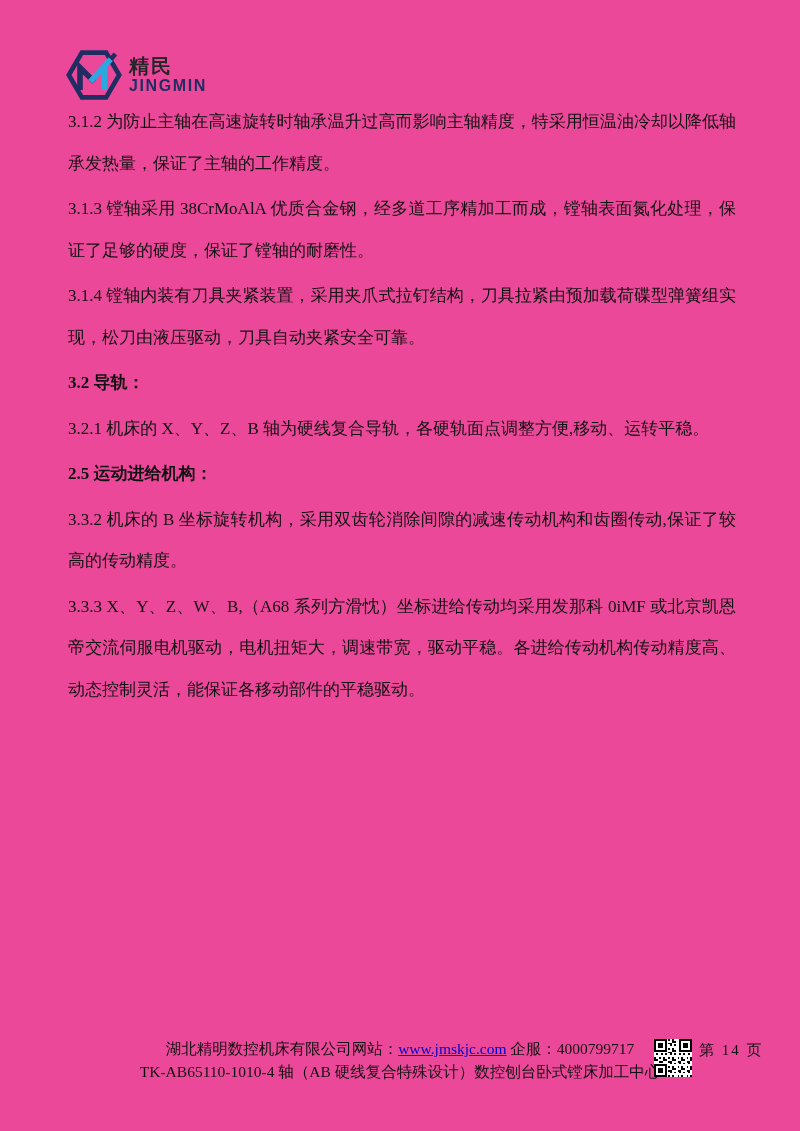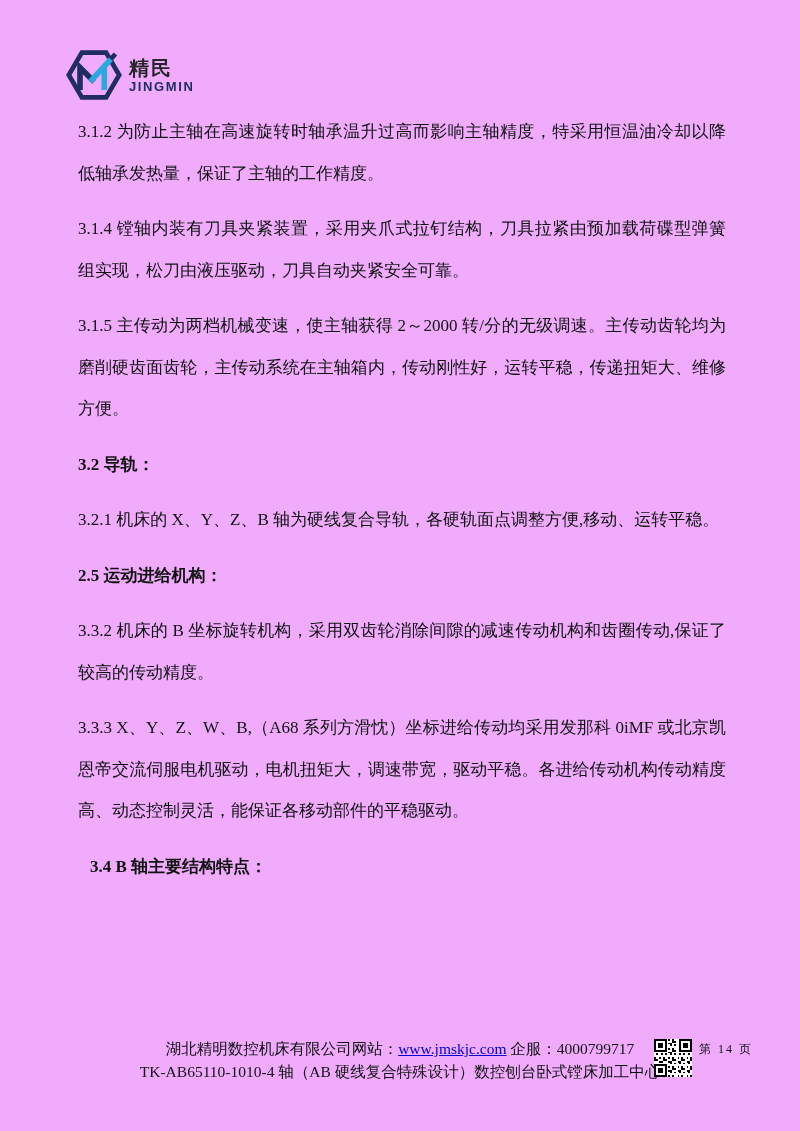--- a/index.html
+++ b/index.html
@@ -1,51 +1,51 @@
 <!DOCTYPE html>
 <html><head>
 <meta charset="utf-8">
 <style>
   html,body{margin:0;padding:0;background:#888;}
   .page{
     position:relative;
     width:800px;height:1131px;
-    background:#f0abfc;
+    background:#ec4899;
     margin:0 auto;
     overflow:hidden;
     font-family:"Liberation Serif","DejaVu Serif",serif;
     color:#111111;
   }
   
   .logo{
     position:absolute;left:66px;top:48px;
     display:flex;align-items:center;gap:7px;
   }
   .logo-mark{width:56px;height:54px;flex:0 0 auto;}
   .logo-text{display:flex;flex-direction:column;line-height:1;}
   .logo-cn{font-size:20px;font-weight:bold;color:#26262a;letter-spacing:2px;font-family:"Liberation Sans",sans-serif;}
-  .logo-en{font-size:13px;font-weight:bold;color:#1f2d63;letter-spacing:1.6px;margin-top:2px;font-family:"Liberation Sans",sans-serif;}
+  .logo-en{font-size:16px;font-weight:bold;color:#1f2d63;letter-spacing:1.6px;margin-top:2px;font-family:"Liberation Sans",sans-serif;}
   
   .doc-body{
     position:absolute;left:64px;top:97px;width:676px;
     font-size:17px;line-height:41.5px;
     text-align:justify;
   }
-  .para{margin:14px;}
+  .para{margin:4px;}
   .para.bold{font-weight:bold;}
   .para.indent{padding-left:12px;}
   
   .footer{
     position:absolute;left:0;top:1037px;width:636px;
     font-size:15.5px;line-height:23px;color:#111;
   }
   .footer-line{width:656px;margin:0 auto 0 72px;text-align:center;}
   .footer-link{color:#0000cc;text-decoration:underline;}
   .qr{position:absolute;left:654px;top:1039px;width:38px;height:38px;}
-  .page-num{position:absolute;left:699px;top:1041px;font-size:12px;letter-spacing:2px;}
+  .page-num{position:absolute;left:699px;top:1041px;font-size:15px;letter-spacing:2px;}
 </style>
 </head>
 <body>
 
 <div class="page">
 
   <div class="logo">
     <span class="logo-mark">
       <svg viewBox="0 0 60 56" width="56" height="54">
         <polygon points="17,4 43,4 57,28 43,52 17,52 3,28" fill="none" stroke="#1f2d63" stroke-width="5"></polygon>
@@ -56,28 +56,27 @@
       </svg>
     </span>
     <span class="logo-text">
       <span class="logo-cn">精民</span>
       <span class="logo-en">JINGMIN</span>
     </span>
   </div>
 
   <div class="doc-body">
     <p class="para">3.1.2 为防止主轴在高速旋转时轴承温升过高而影响主轴精度，特采用恒温油冷却以降低轴承发热量，保证了主轴的工作精度。</p>
+    <p class="para">3.1.3 镗轴采用 38CrMoAlA 优质合金钢，经多道工序精加工而成，镗轴表面氮化处理，保证了足够的硬度，保证了镗轴的耐磨性。</p>
     <p class="para">3.1.4 镗轴内装有刀具夹紧装置，采用夹爪式拉钉结构，刀具拉紧由预加载荷碟型弹簧组实现，松刀由液压驱动，刀具自动夹紧安全可靠。</p>
-    <p class="para">3.1.5 主传动为两档机械变速，使主轴获得 2～2000 转/分的无级调速。主传动齿轮均为磨削硬齿面齿轮，主传动系统在主轴箱内，传动刚性好，运转平稳，传递扭矩大、维修方便。</p>
     <p class="para bold">3.2 导轨：</p>
     <p class="para">3.2.1 机床的 X、Y、Z、B 轴为硬线复合导轨，各硬轨面点调整方便,移动、运转平稳。</p>
     <p class="para bold">2.5 运动进给机构：</p>
     <p class="para">3.3.2 机床的 B 坐标旋转机构，采用双齿轮消除间隙的减速传动机构和齿圈传动,保证了较高的传动精度。</p>
     <p class="para">3.3.3  X、Y、Z、W、B,（A68 系列方滑忱）坐标进给传动均采用发那科 0iMF 或北京凯恩帝交流伺服电机驱动，电机扭矩大，调速带宽，驱动平稳。各进给传动机构传动精度高、动态控制灵活，能保证各移动部件的平稳驱动。</p>
-    <p class="para bold indent">3.4  B 轴主要结构特点：</p>
   </div>
 
   <div class="footer">
     <div class="footer-line">
       <span>湖北精明数控机床有限公司网站：</span><a href="#" class="footer-link">www.jmskjc.com</a>
       <span>企服：</span><span>4000799717</span>
     </div>
     <div class="footer-line">TK-AB65110-1010-4 轴（AB 硬线复合特殊设计）数控刨台卧式镗床加工中心</div>
   </div>
 

